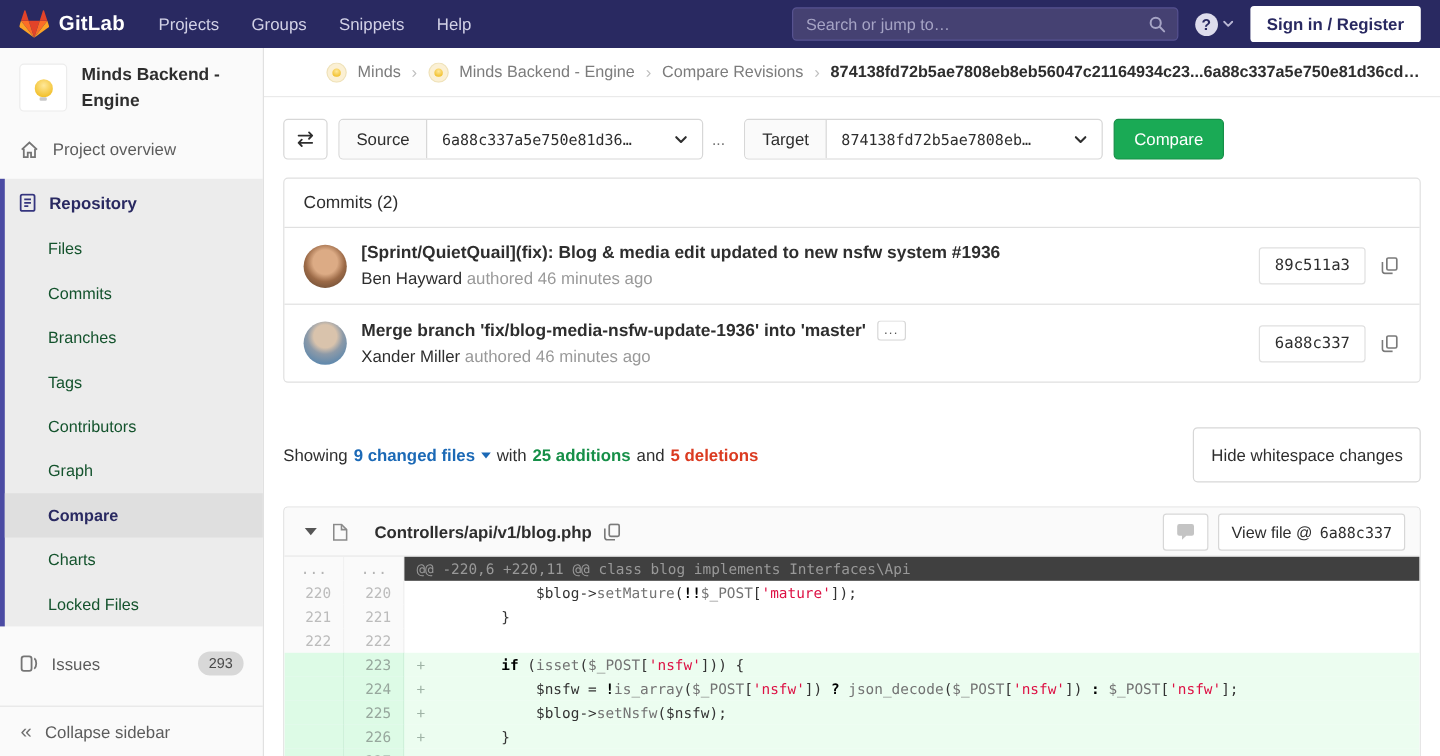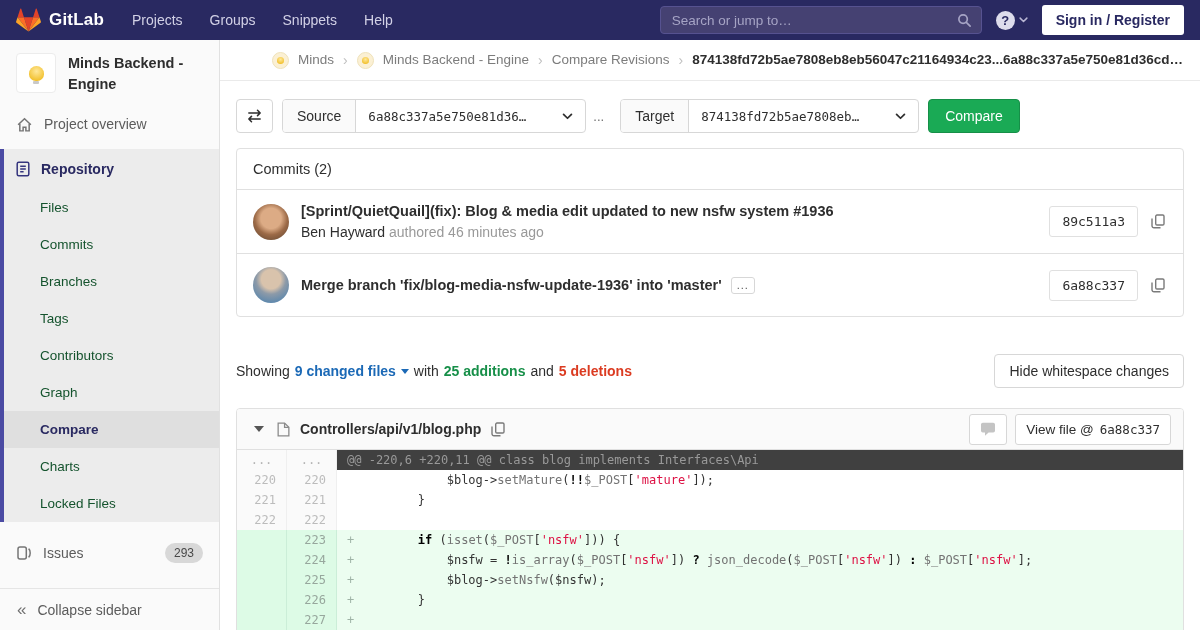--- a/index.html
+++ b/index.html
@@ -84,32 +84,32 @@
   .copy-btn { border:none; background:none; cursor:pointer; display:flex; padding:2px; }
 
   
   .diff-stats { margin-top:37px; display:flex; align-items:center; }
   .stats-text { display:flex; align-items:center; gap:5px; font-size:14px; color:#2e2e2e; }
   .link-blue { color:#1b69b6; font-weight:700; display:flex; align-items:center; gap:5px; cursor:pointer; }
   .caret-down { width:0; height:0; border-left:4px solid transparent; border-right:4px solid transparent; border-top:5px solid #1b69b6; }
   .green-b { color:#168f48; font-weight:700; }
   .red-b { color:#db3b21; font-weight:700; }
   .stats-actions { margin-left:auto; display:flex; gap:10px; align-items:center; }
-  .btn-secondary { height:34px; border:1px solid #d7d7d7; background:#fff; border-radius:4px; padding:0 14px; font-size:14px; color:#2e2e2e; font-family:inherit; cursor:pointer; }
+  .btn-secondary { height:46px; border:1px solid #d7d7d7; background:#fff; border-radius:4px; padding:0 14px; font-size:14px; color:#2e2e2e; font-family:inherit; cursor:pointer; }
   .btn-group { display:flex; }
   .btn-group .btn-secondary { border-radius:0; border-left-width:0; }
   .btn-group .btn-secondary:first-child { border-radius:4px 0 0 4px; border-left-width:1px; }
   .btn-group .btn-secondary:last-child { border-radius:0 4px 4px 0; }
   .btn-secondary.active { background:#e4e4e4; }
 
   
   .file-box { margin-top:20px; border:1px solid #e0e0e0; border-radius:4px 4px 0 0; overflow:hidden; }
   .file-head { height:41px; background:#fafafa; border-bottom:1px solid #e0e0e0; display:flex; align-items:center; padding:0 12px; gap:8px; }
   .tri-down { width:0; height:0; border-left:5px solid transparent; border-right:5px solid transparent; border-top:6px solid #555; margin:0 5px; cursor:pointer; }
-  .file-path { font-weight:700; font-size:14px; color:#2e2e2e; margin-left:2px; cursor:pointer; }
+  .file-path { font-weight:700; font-size:14px; color:#2e2e2e; margin-left:14px; cursor:pointer; }
   .file-actions { margin-left:auto; display:flex; gap:8px; align-items:center; }
   .btn-sm { height:31px; border:1px solid #d7d7d7; background:#fff; border-radius:3px; display:flex; align-items:center; padding:0 10px; gap:6px; font-size:13.5px; color:#2e2e2e; cursor:pointer; }
   .vf-hash { font-family:"DejaVu Sans Mono",monospace; font-size:12.5px; }
 
   .code-table { font-family:"DejaVu Sans Mono",monospace; font-size:12px; line-height:20px; background:#fff; }
   .code-row { display:flex; white-space:pre; height:20px; }
   .ln { width:50px; flex:none; text-align:right; padding-right:10px; color:#bcbcbc; background:#fafafa; border-right:1px solid #efefef; cursor:pointer; overflow:hidden; }
   .lc { flex:1; padding-left:10px; color:#333; min-width:0; overflow:hidden; }
   .row-hunk .ln { text-align:center; padding-right:0; color:#b5b5b5; }
   .row-hunk .lc { background:#404040; color:#999; }
@@ -289,20 +289,21 @@
                   </button>
                 </div>
               </div>
               <div class="commit-row">
                 <div class="c-avatar a1"></div>
                 <div class="c-main">
                   <div class="c-title">
                     <span>Merge branch 'fix/blog-media-nsfw-update-1936' into 'master'</span>
                     <button class="c-ellipsis">...</button>
                   </div>
+                  <div class="c-meta"><span class="c-author">Xander Miller</span> authored 46 minutes ago</div>
                 </div>
                 <div class="c-right">
                   <span class="c-hash">6a88c337</span>
                   <button class="copy-btn">
                     <svg width="14" height="15" viewBox="0 0 14 15" fill="none" stroke="#7a7a7a" stroke-width="1.4">
                       <rect x="4.7" y="1" width="8.3" height="10" rx="1.3"></rect>
                       <path d="M9.5 13.8H3a2 2 0 0 1-2-2V4.4"></path>
                     </svg>
                   </button>
                 </div>

